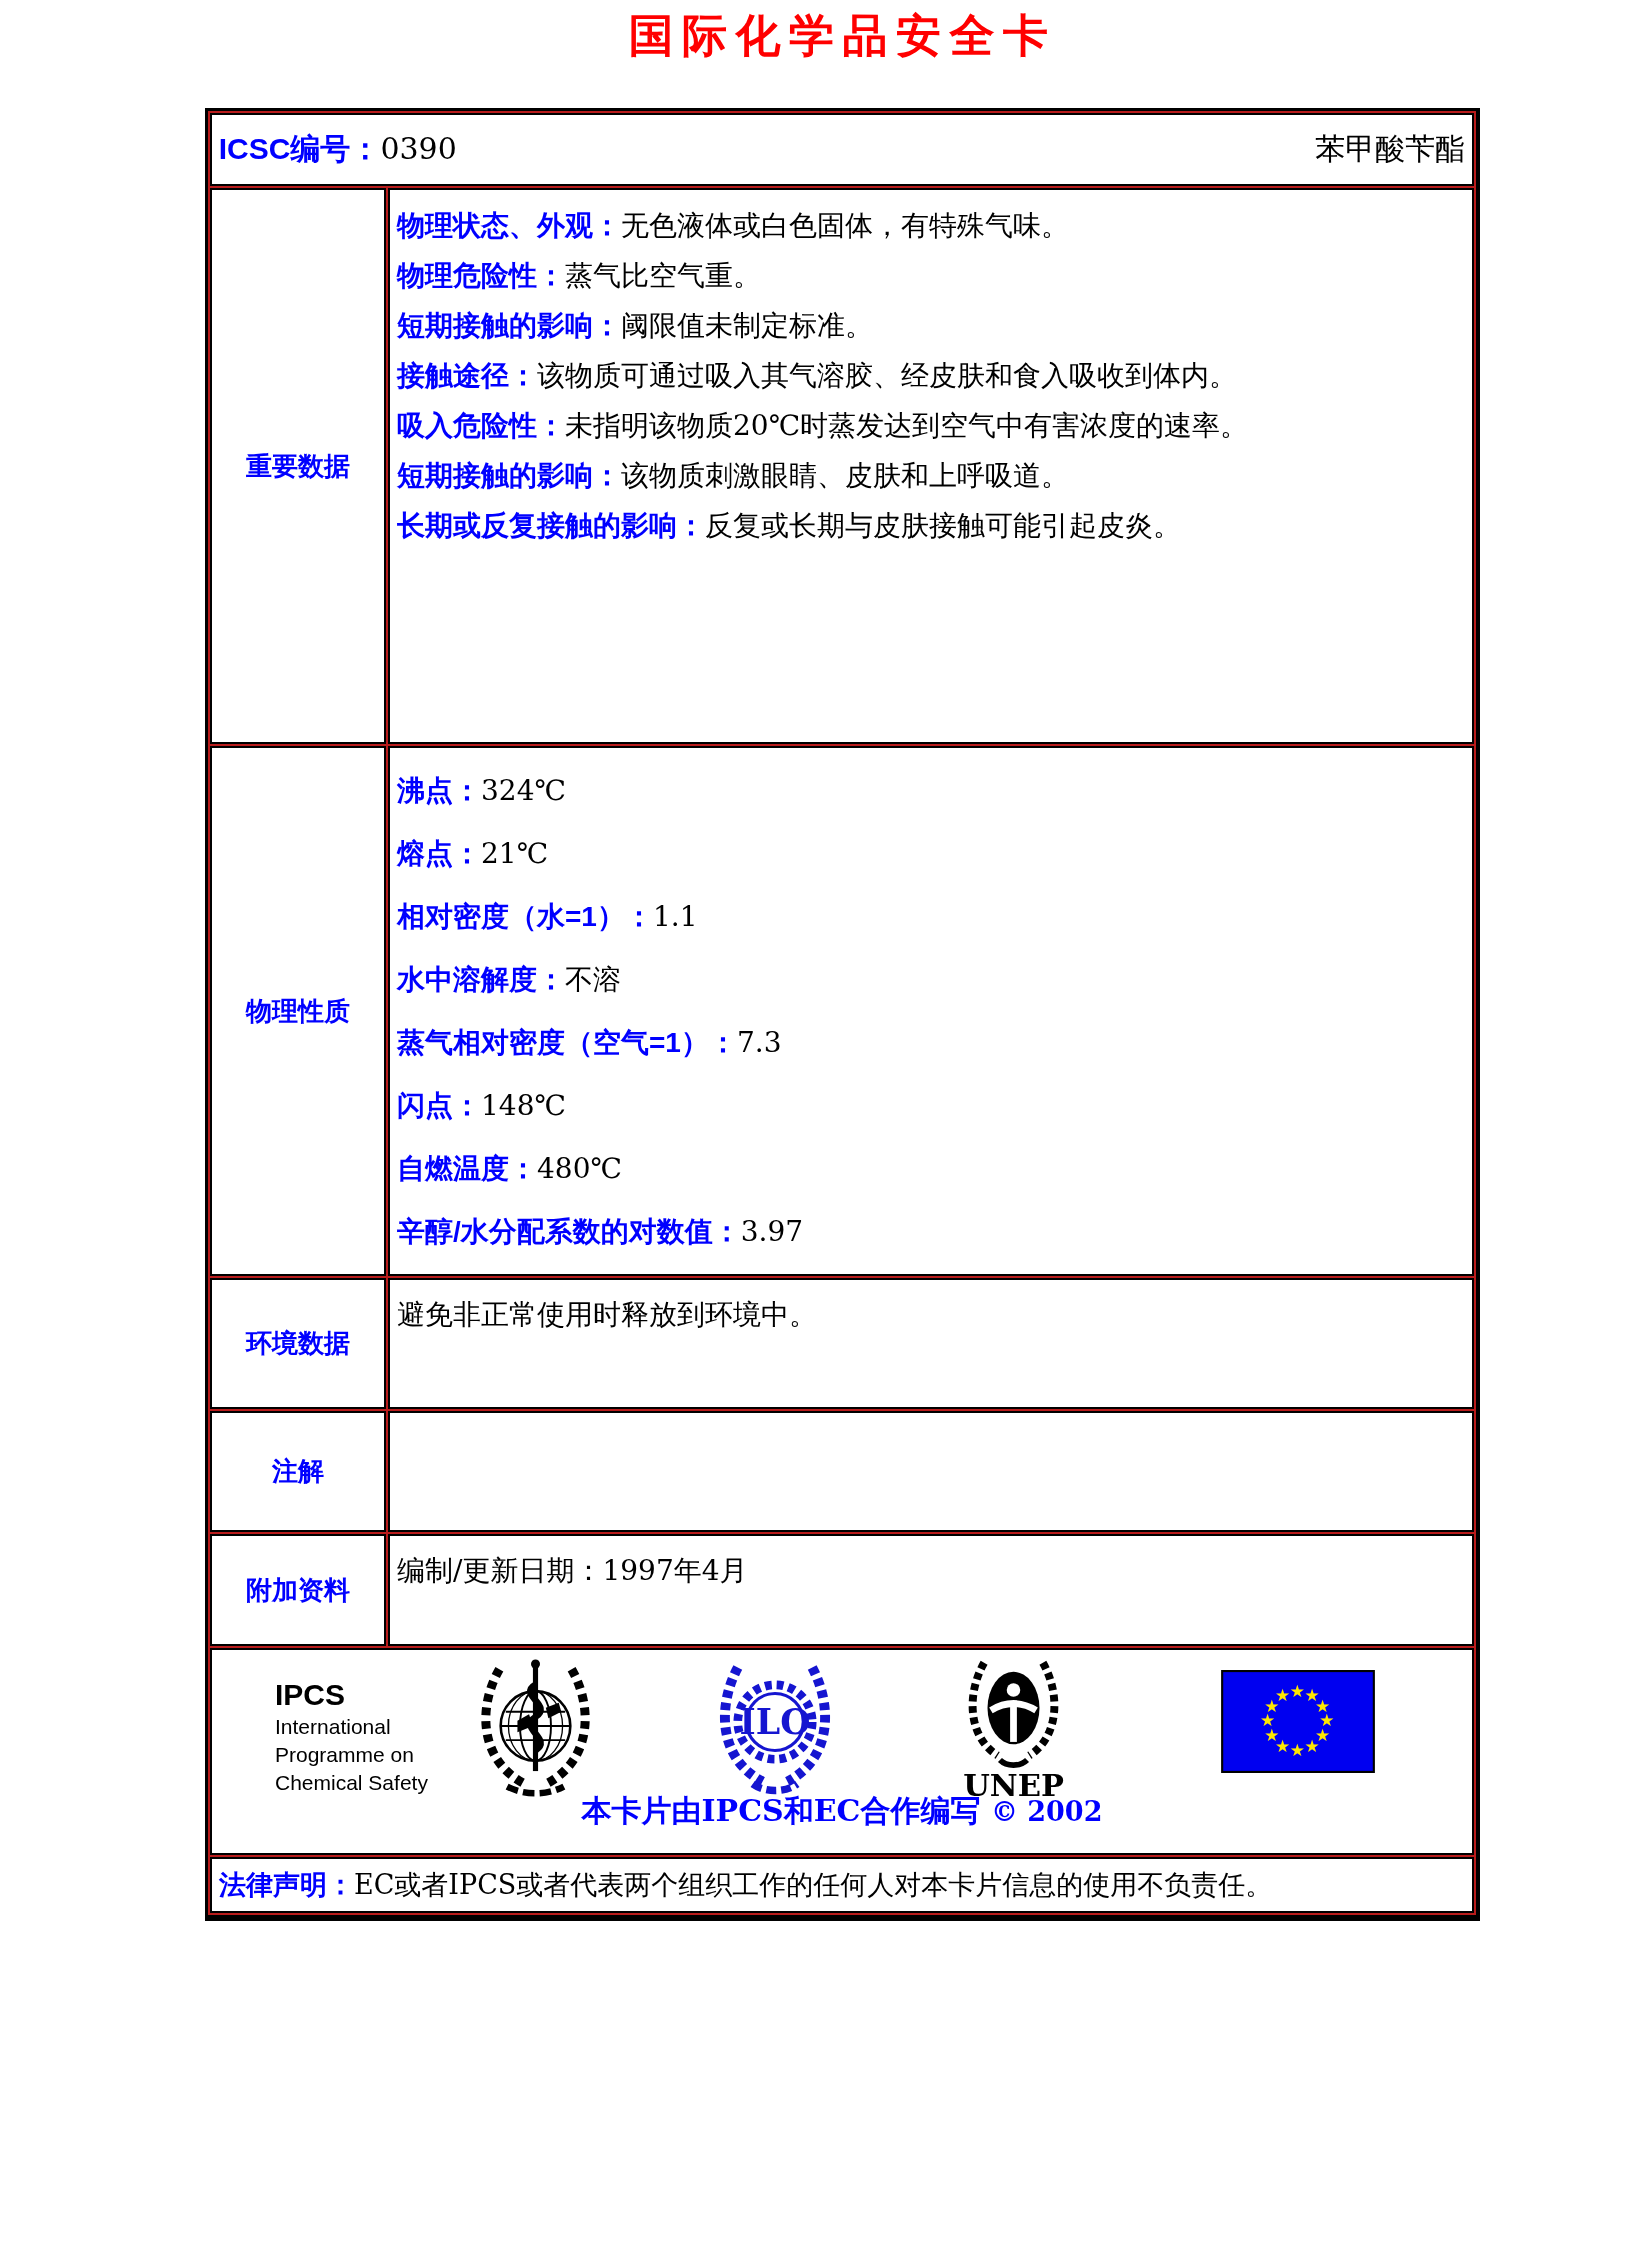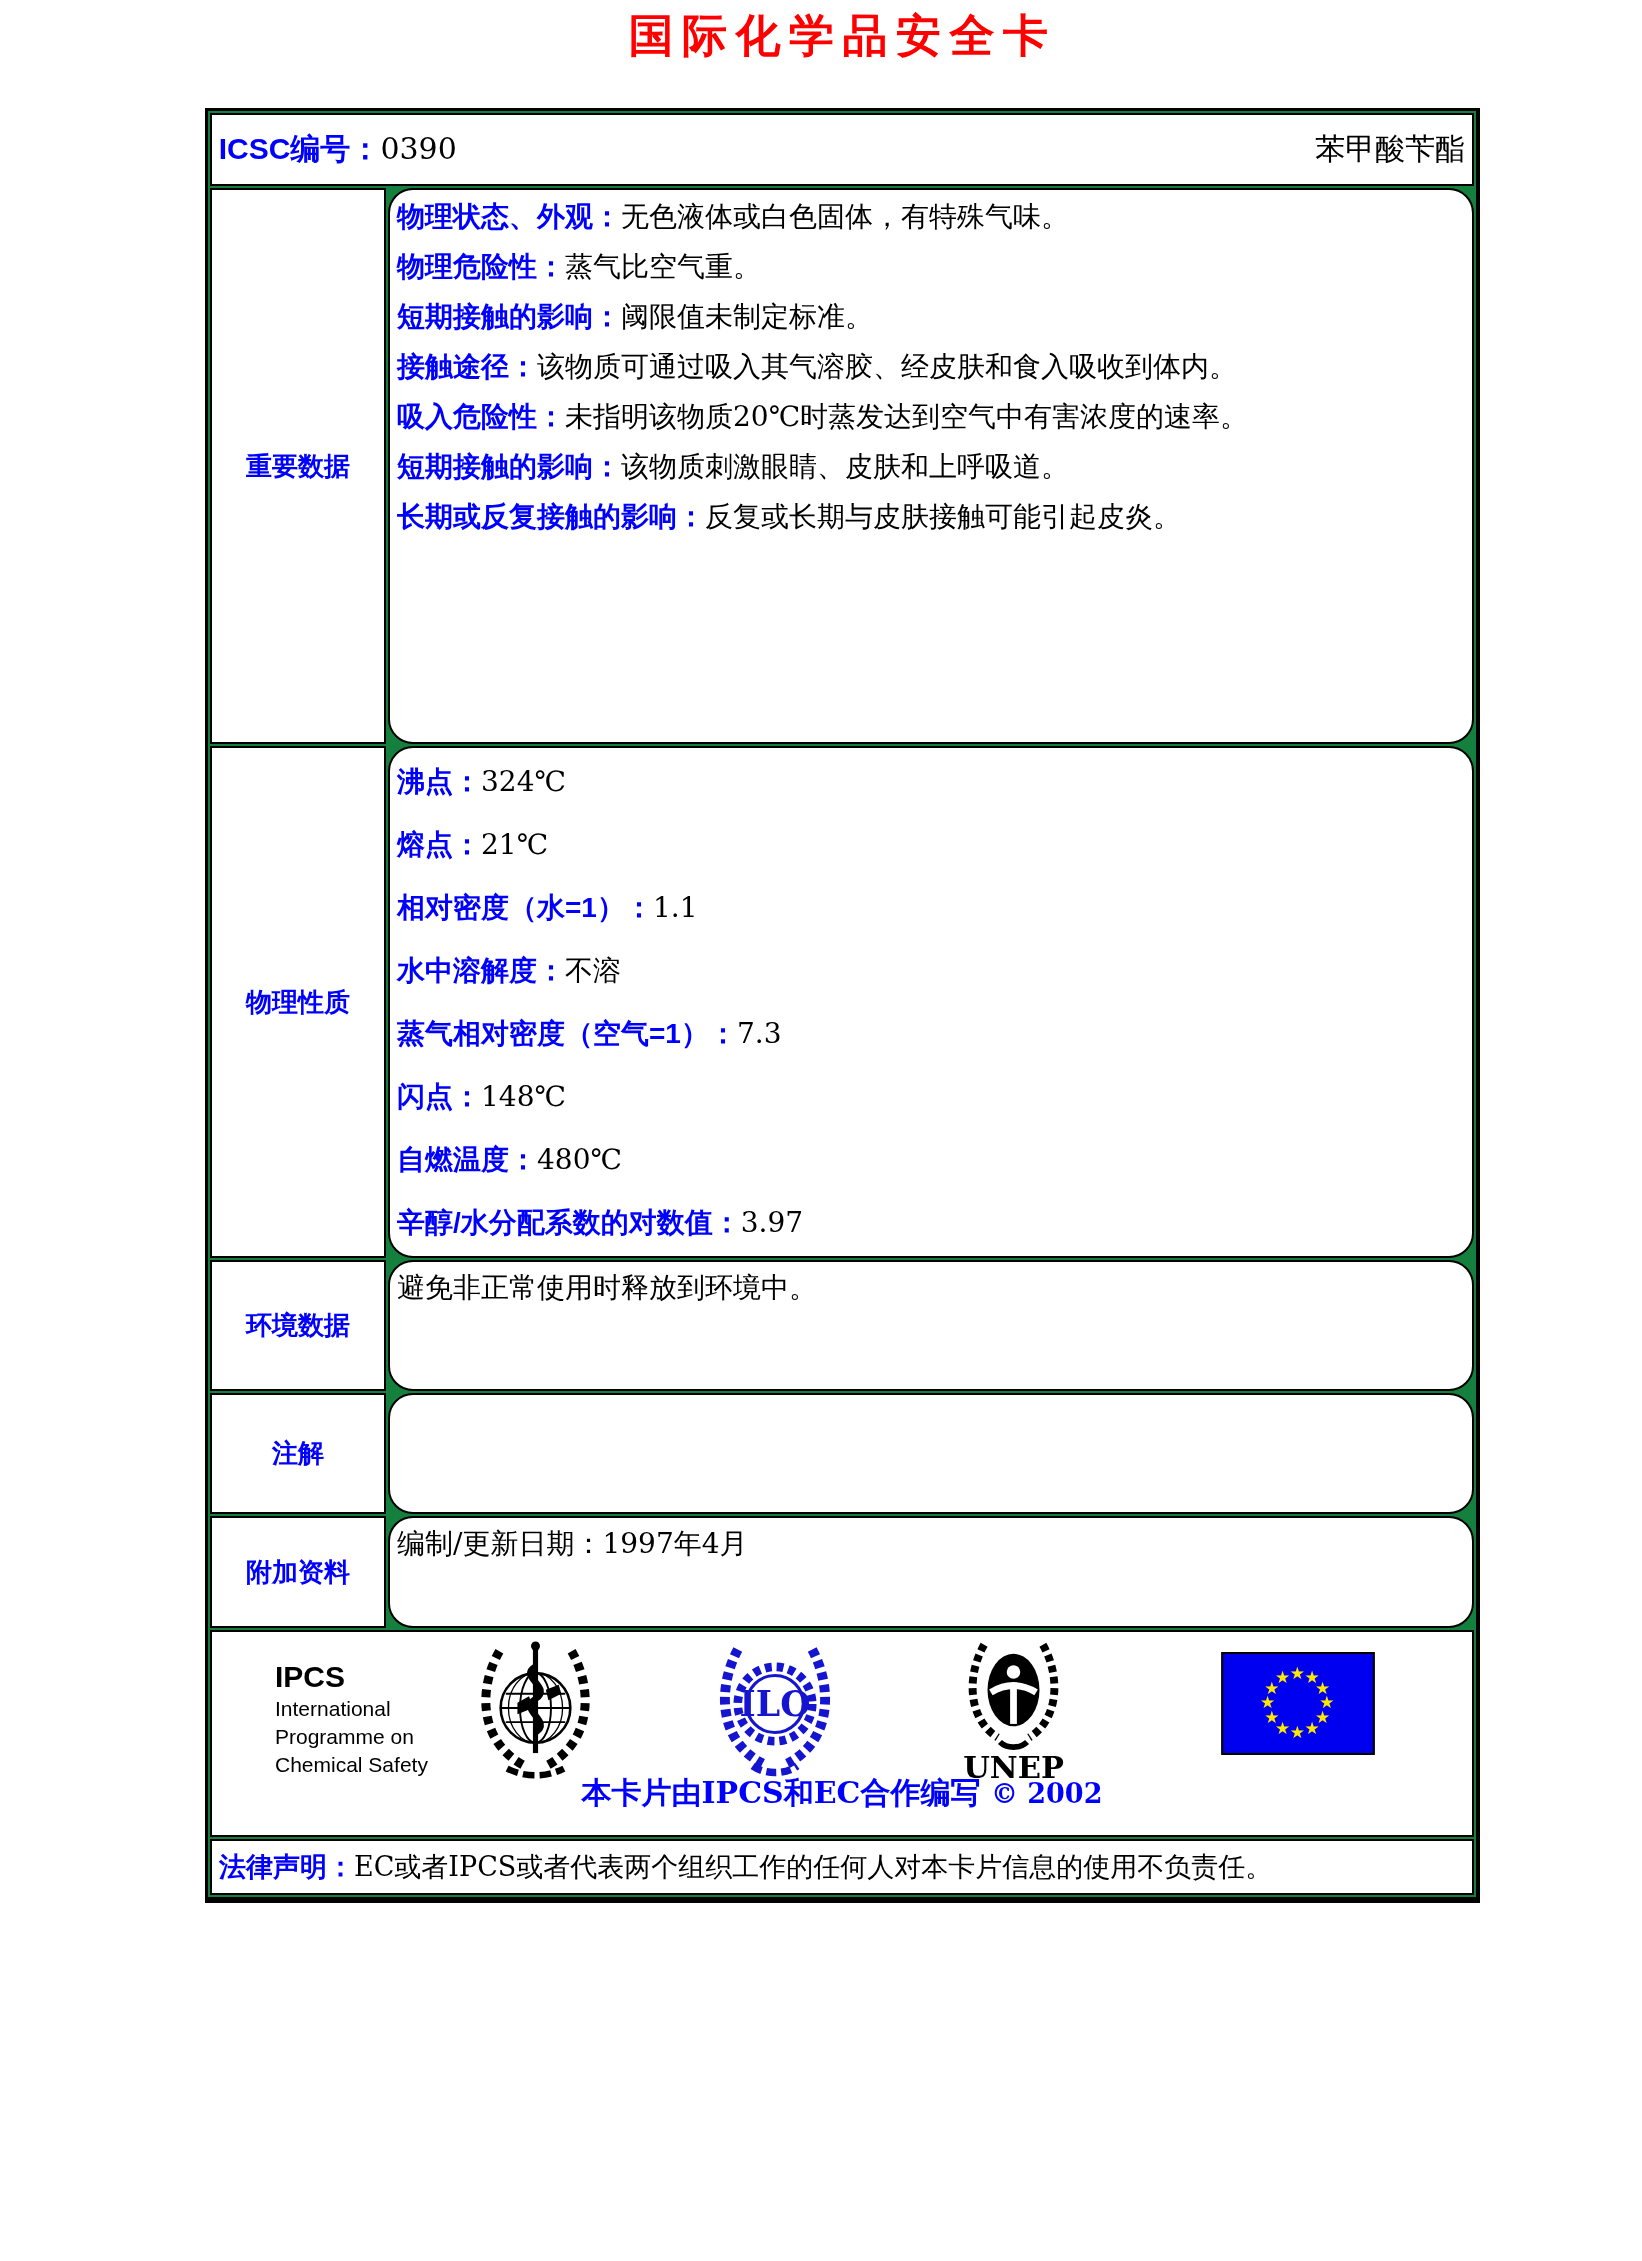--- a/index.html
+++ b/index.html
@@ -9,30 +9,30 @@
   }
   .page-title {
     position:absolute; top:5.7px; left:205px; width:1275px;
     text-align:center; font-size:45px; font-weight:bold;
     color:#FF0000; letter-spacing:8.5px;
     font-family:"DejaVu Serif", serif;
   }
   .card {
     position:absolute; left:205px; top:108px; width:1275px;
     border:solid #000; border-width:3.5px 4.2px 6.4px 3.5px; box-sizing:border-box;
-    background:#15803d;
+    background:#b91c1c;
   }
   table.grid { width:100%; border-collapse:separate; border-spacing:2.1px; }
   table.grid td { border:2.1px solid #000; background:#fff; }
   td.lab {
     width:170px; text-align:center; vertical-align:middle;
     color:#0000FF; font-weight:bold; font-size:26px;
     font-family:"Liberation Sans", sans-serif;
   }
-  td.cont { vertical-align:top; padding:2px 7px;border-radius:25px; }
+  td.cont { vertical-align:top; padding:11px 7px; }
   .hdr {
     display:flex; justify-content:space-between; align-items:center;
     height:67px; padding:0 5.7px; font-size:30px;
   }
   .line { font-size:28px; }
   .lh-imp .line { line-height:50px; }
   .lh-phy .line { line-height:63px; }
   .lh-one .line { line-height:41px; padding-top:2.8px; }
   .lbl { color:#0000FF; font-weight:bold; font-family:"Liberation Sans", sans-serif; }
   .val { color:#000000; font-family:"DejaVu Serif", serif; }

